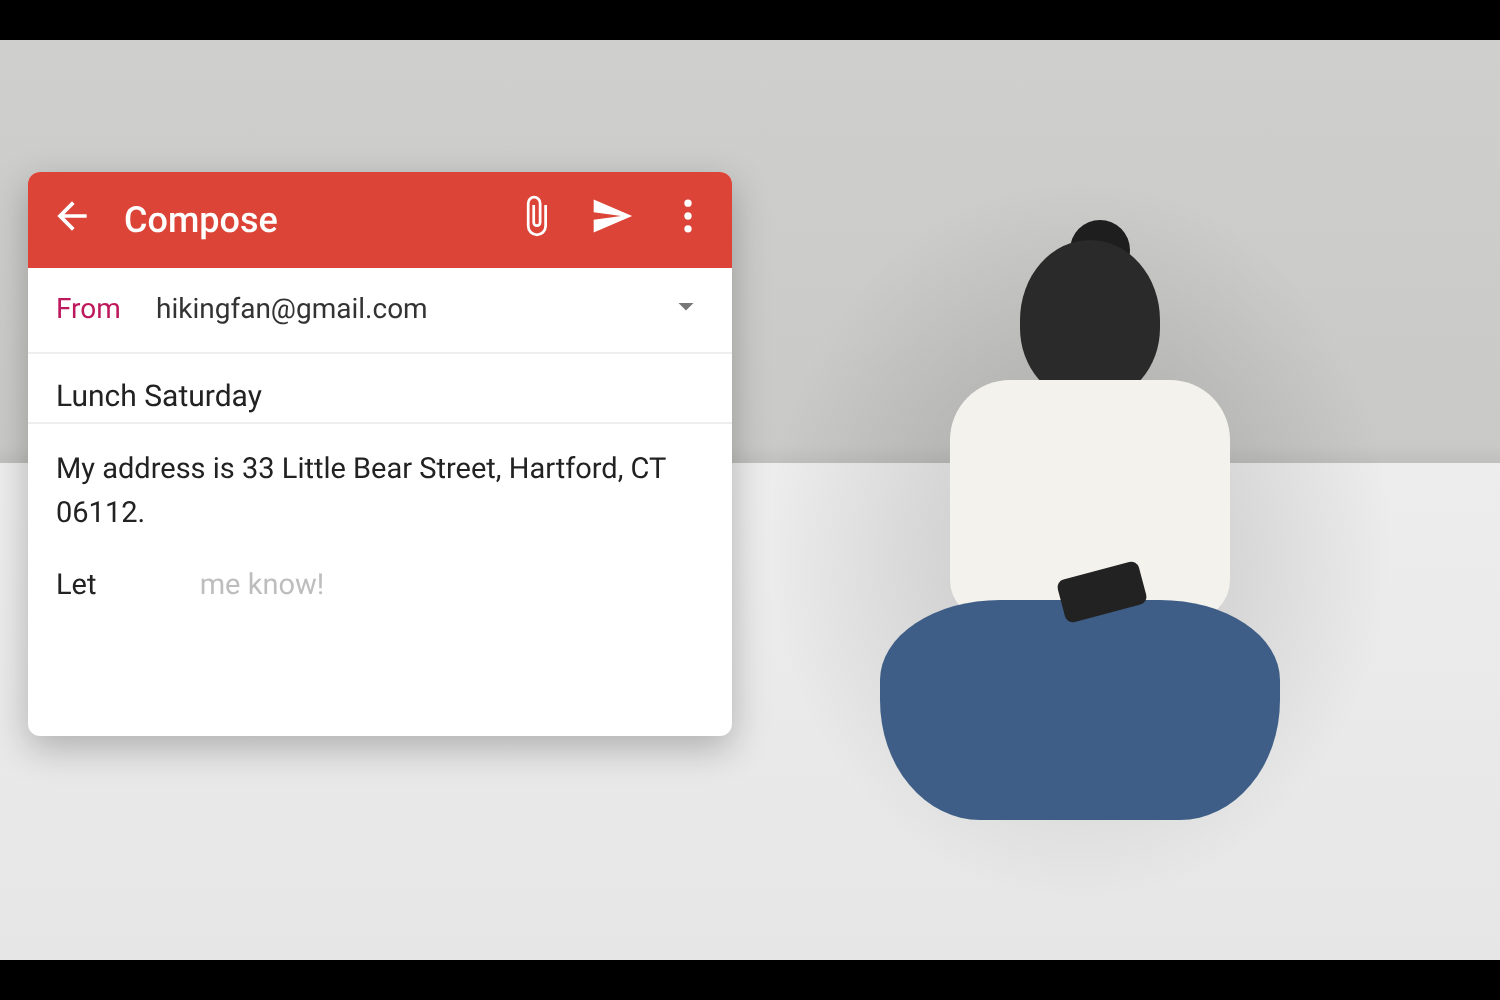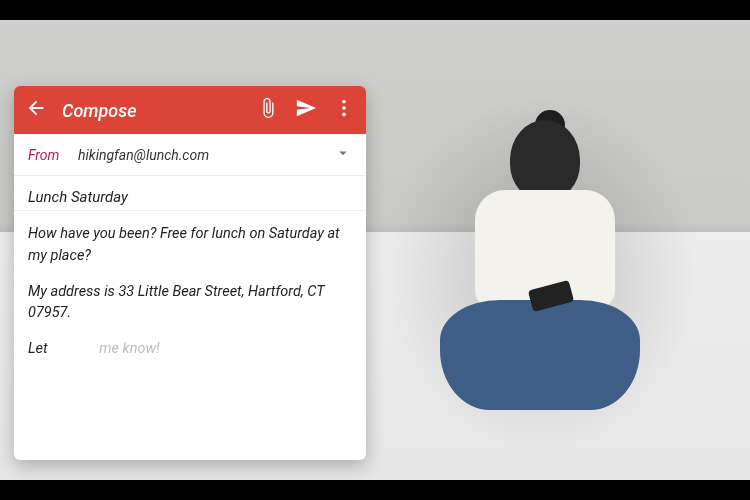--- a/index.html
+++ b/index.html
@@ -62,28 +62,27 @@
     width: 42px; height: 22px;
     background:#222; border-radius:4px;
     transform: rotate(-15deg);
   }
 
   .card {
     position: absolute;
     left: 14px;
     top: 86px;
     width: 352px;
-    height: 374px;
+    height: 282px;
     background: #fff;
     border-radius: 6px;
     box-shadow: 0 6px 18px rgba(0,0,0,0.25);
     display: flex;
     flex-direction: column;
     overflow: hidden;
-    font-style: italic;
   }
   .appbar {
     background: #db4437;
     color: #fff;
     height: 48px;
     display: flex;
     align-items: center;
     padding: 0 10px;
     gap: 14px;
   }
@@ -186,34 +185,33 @@
               <circle cx="12" cy="5" r="2"></circle>
               <circle cx="12" cy="12" r="2"></circle>
               <circle cx="12" cy="19" r="2"></circle>
             </svg>
         </span>
       </div>
     </div>
 
     <div class="row">
       <span class="label">From</span>
-      <span class="value">hikingfan@lunch.com</span>
+      <span class="value">hikingfan@gmail.com</span>
       <span class="expand">
         <span>
           <svg width="18" height="18" viewBox="0 0 24 24" fill="#777">
               <path d="M7 10l5 5 5-5z"></path>
             </svg>
         </span>
       </span>
     </div>
 
 
     <div class="subject">
       <span>Lunch Saturday</span>
     </div>
 
     <div class="body">
-      <p>How have you been? Free for lunch on Saturday at my place?</p>
-      <p>My address is 33 Little Bear Street, Hartford, CT 07957.</p>
+      <p>My address is 33 Little Bear Street, Hartford, CT 06112.</p>
       <p><span>Let </span><span class="suggestion">me know!</span></p>
     </div>
   </div>
 </div>
 
 </body></html>

